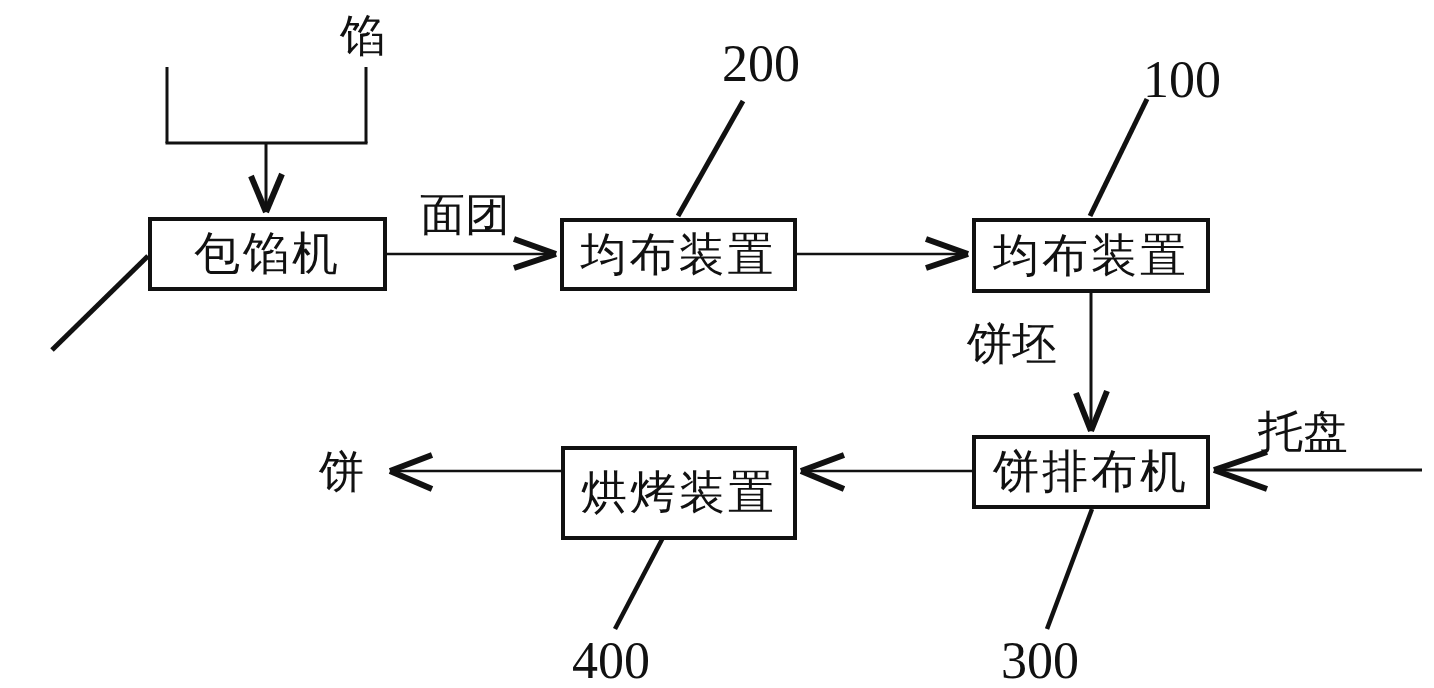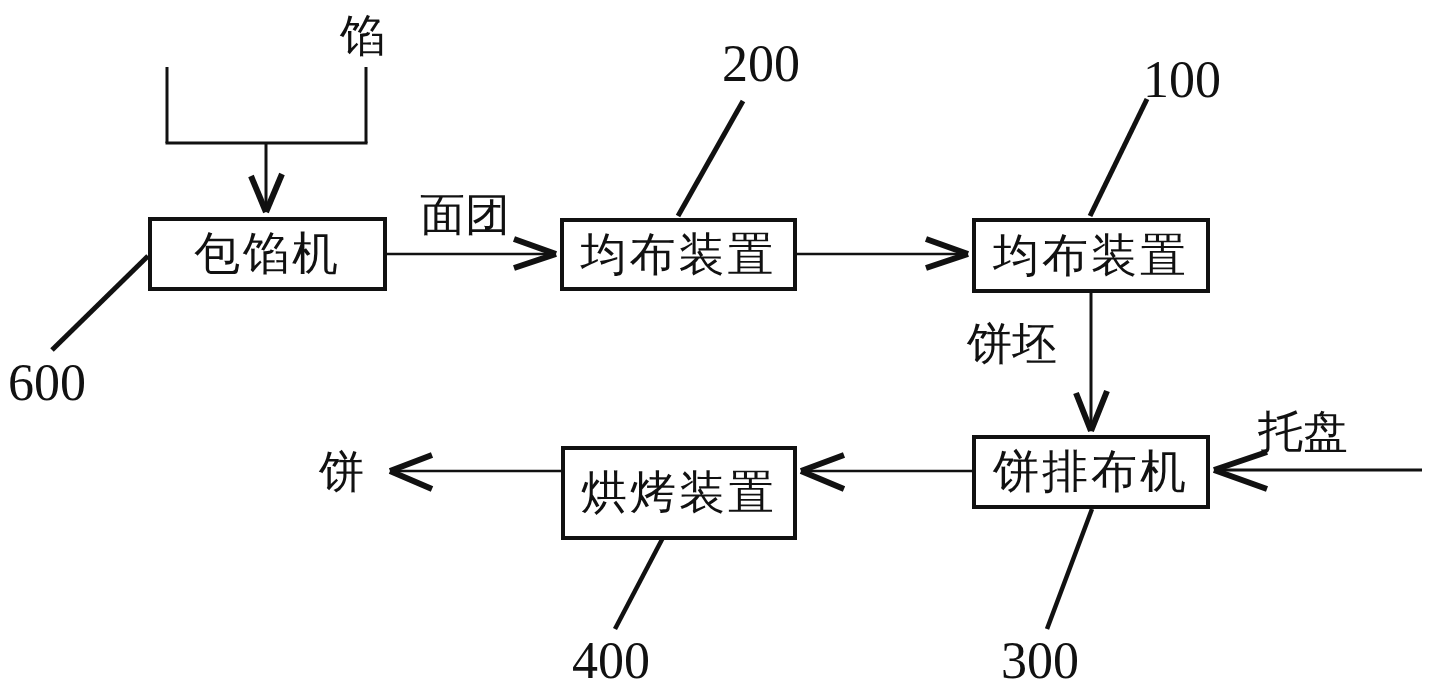--- a/index.html
+++ b/index.html
@@ -131,21 +131,20 @@
   <div class="txt cjk" style="left:340px; top:14px;">馅</div>
 
   <div class="txt cjk" style="left:420px; top:193px;">面团</div>
 
   <div class="txt cjk" style="left:967px; top:322px;">饼坯</div>
 
   <div class="txt cjk" style="left:1258px; top:410px;">托盘</div>
 
   <div class="txt cjk" style="left:319px; top:450px;">饼</div>
 
-  <div class="txt num" style="left:8px; top:357px;">600</div>
 
   <div class="txt num" style="left:722px; top:38px;">200</div>
 
   <div class="txt num" style="left:1119px; top:54px;margin-left:24px;">100</div>
 
   <div class="txt num" style="left:1001px; top:635px;">300</div>
 
   <div class="txt num" style="left:572px; top:635px;">400</div>
 
 </div>

